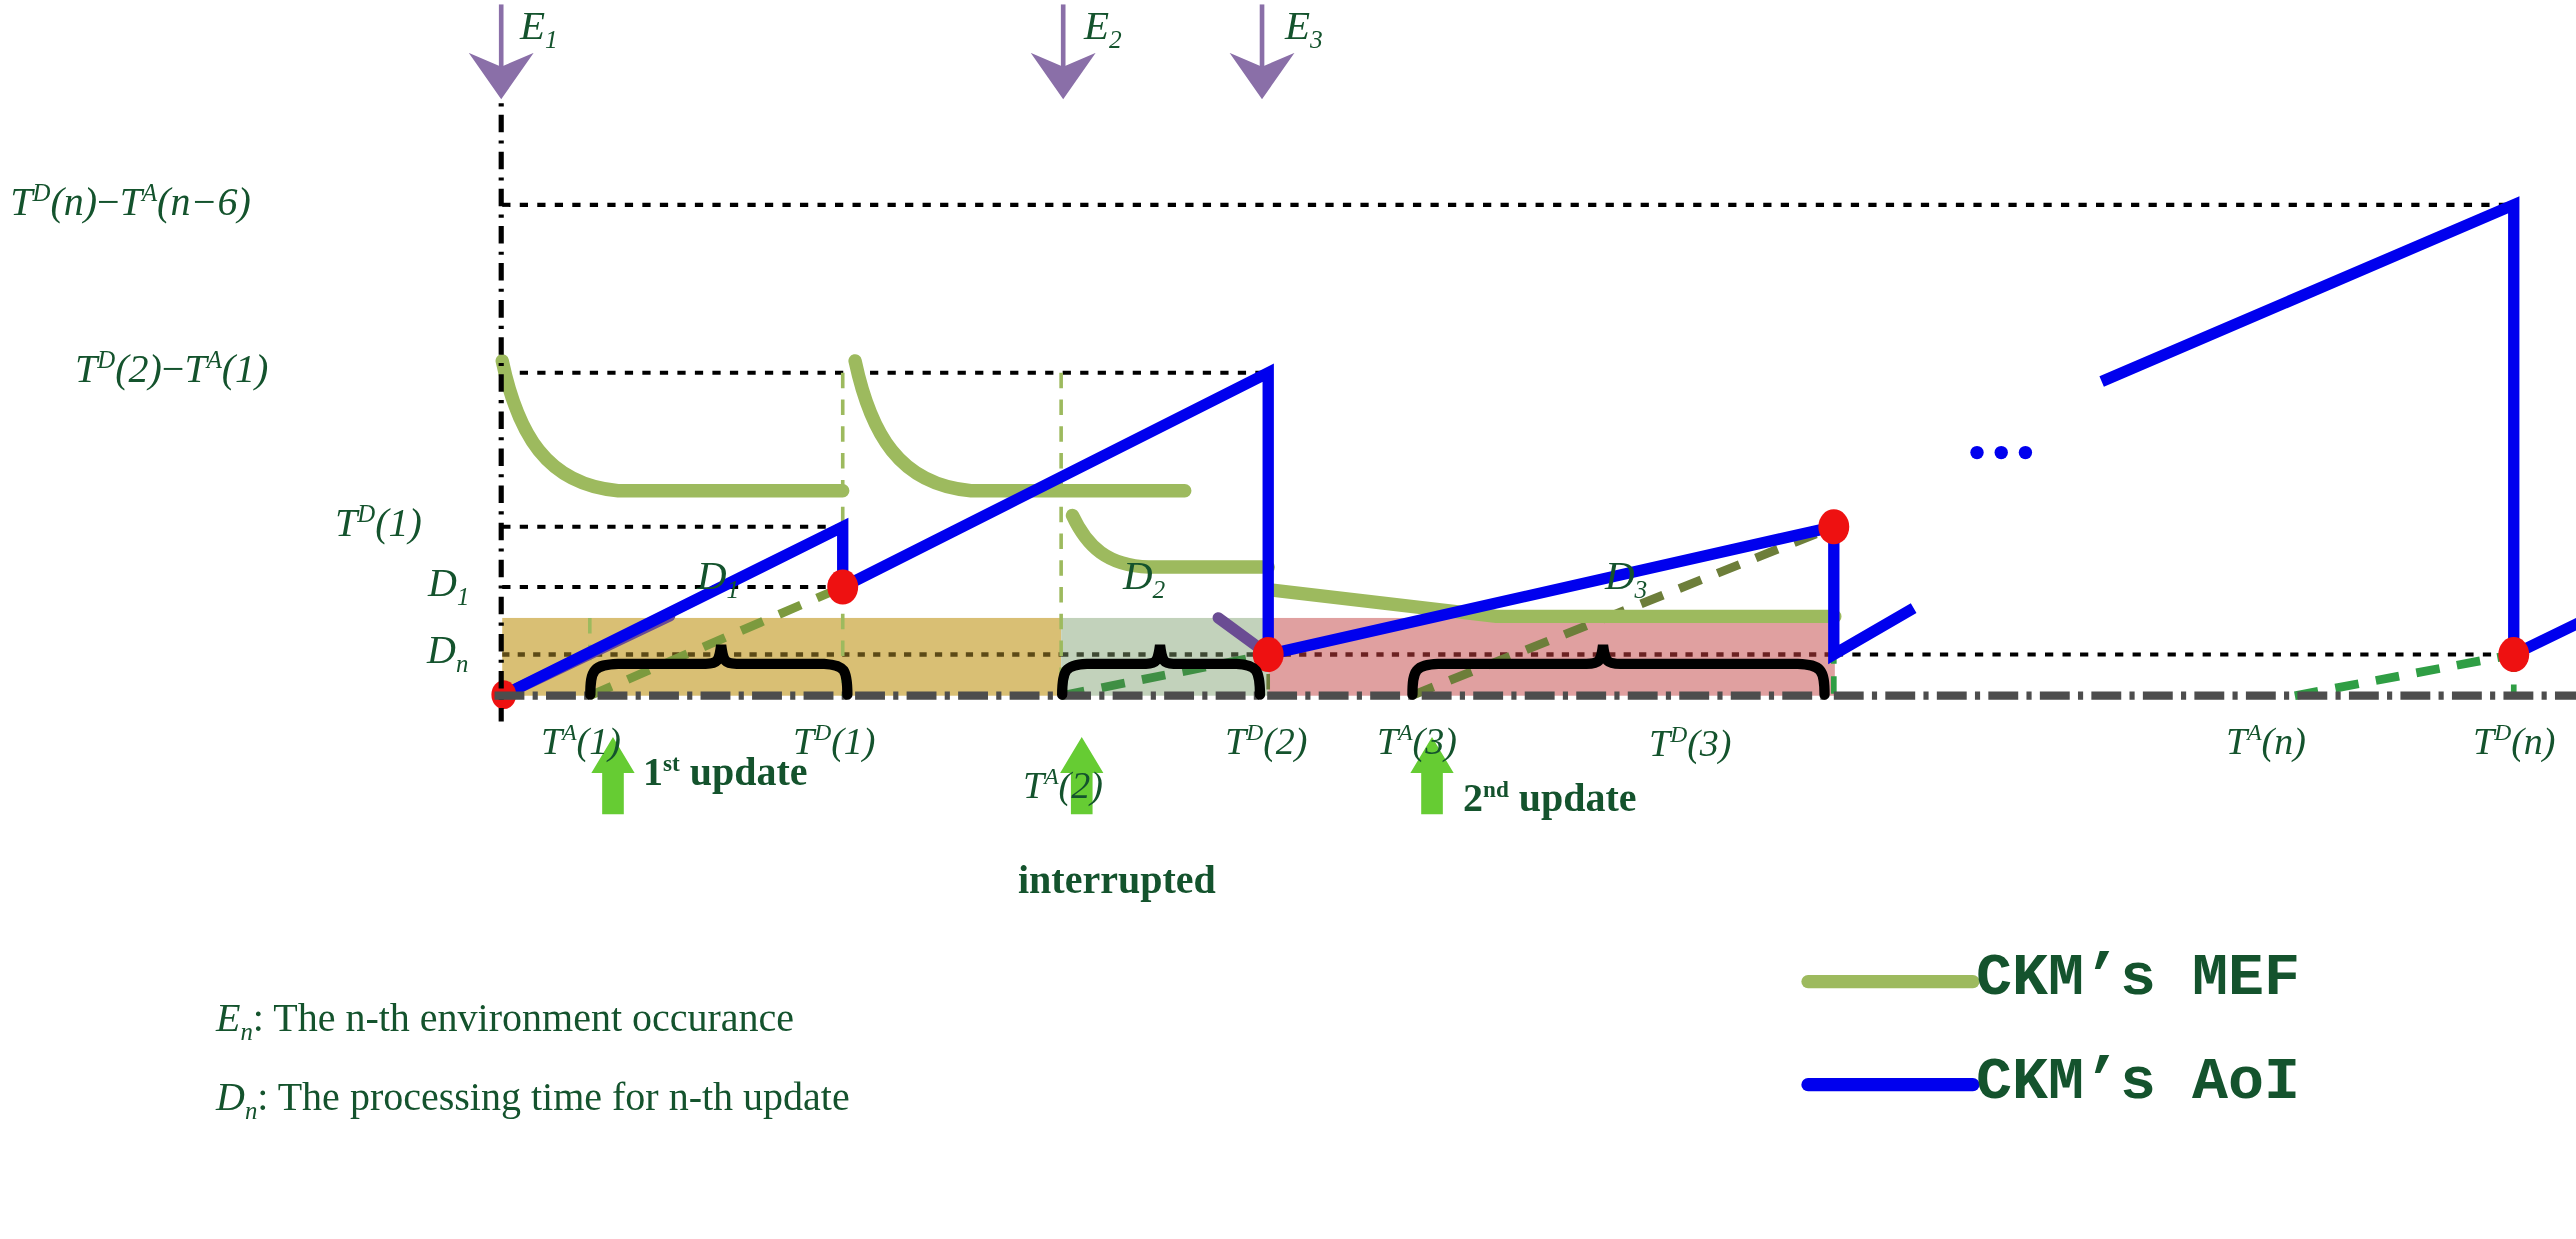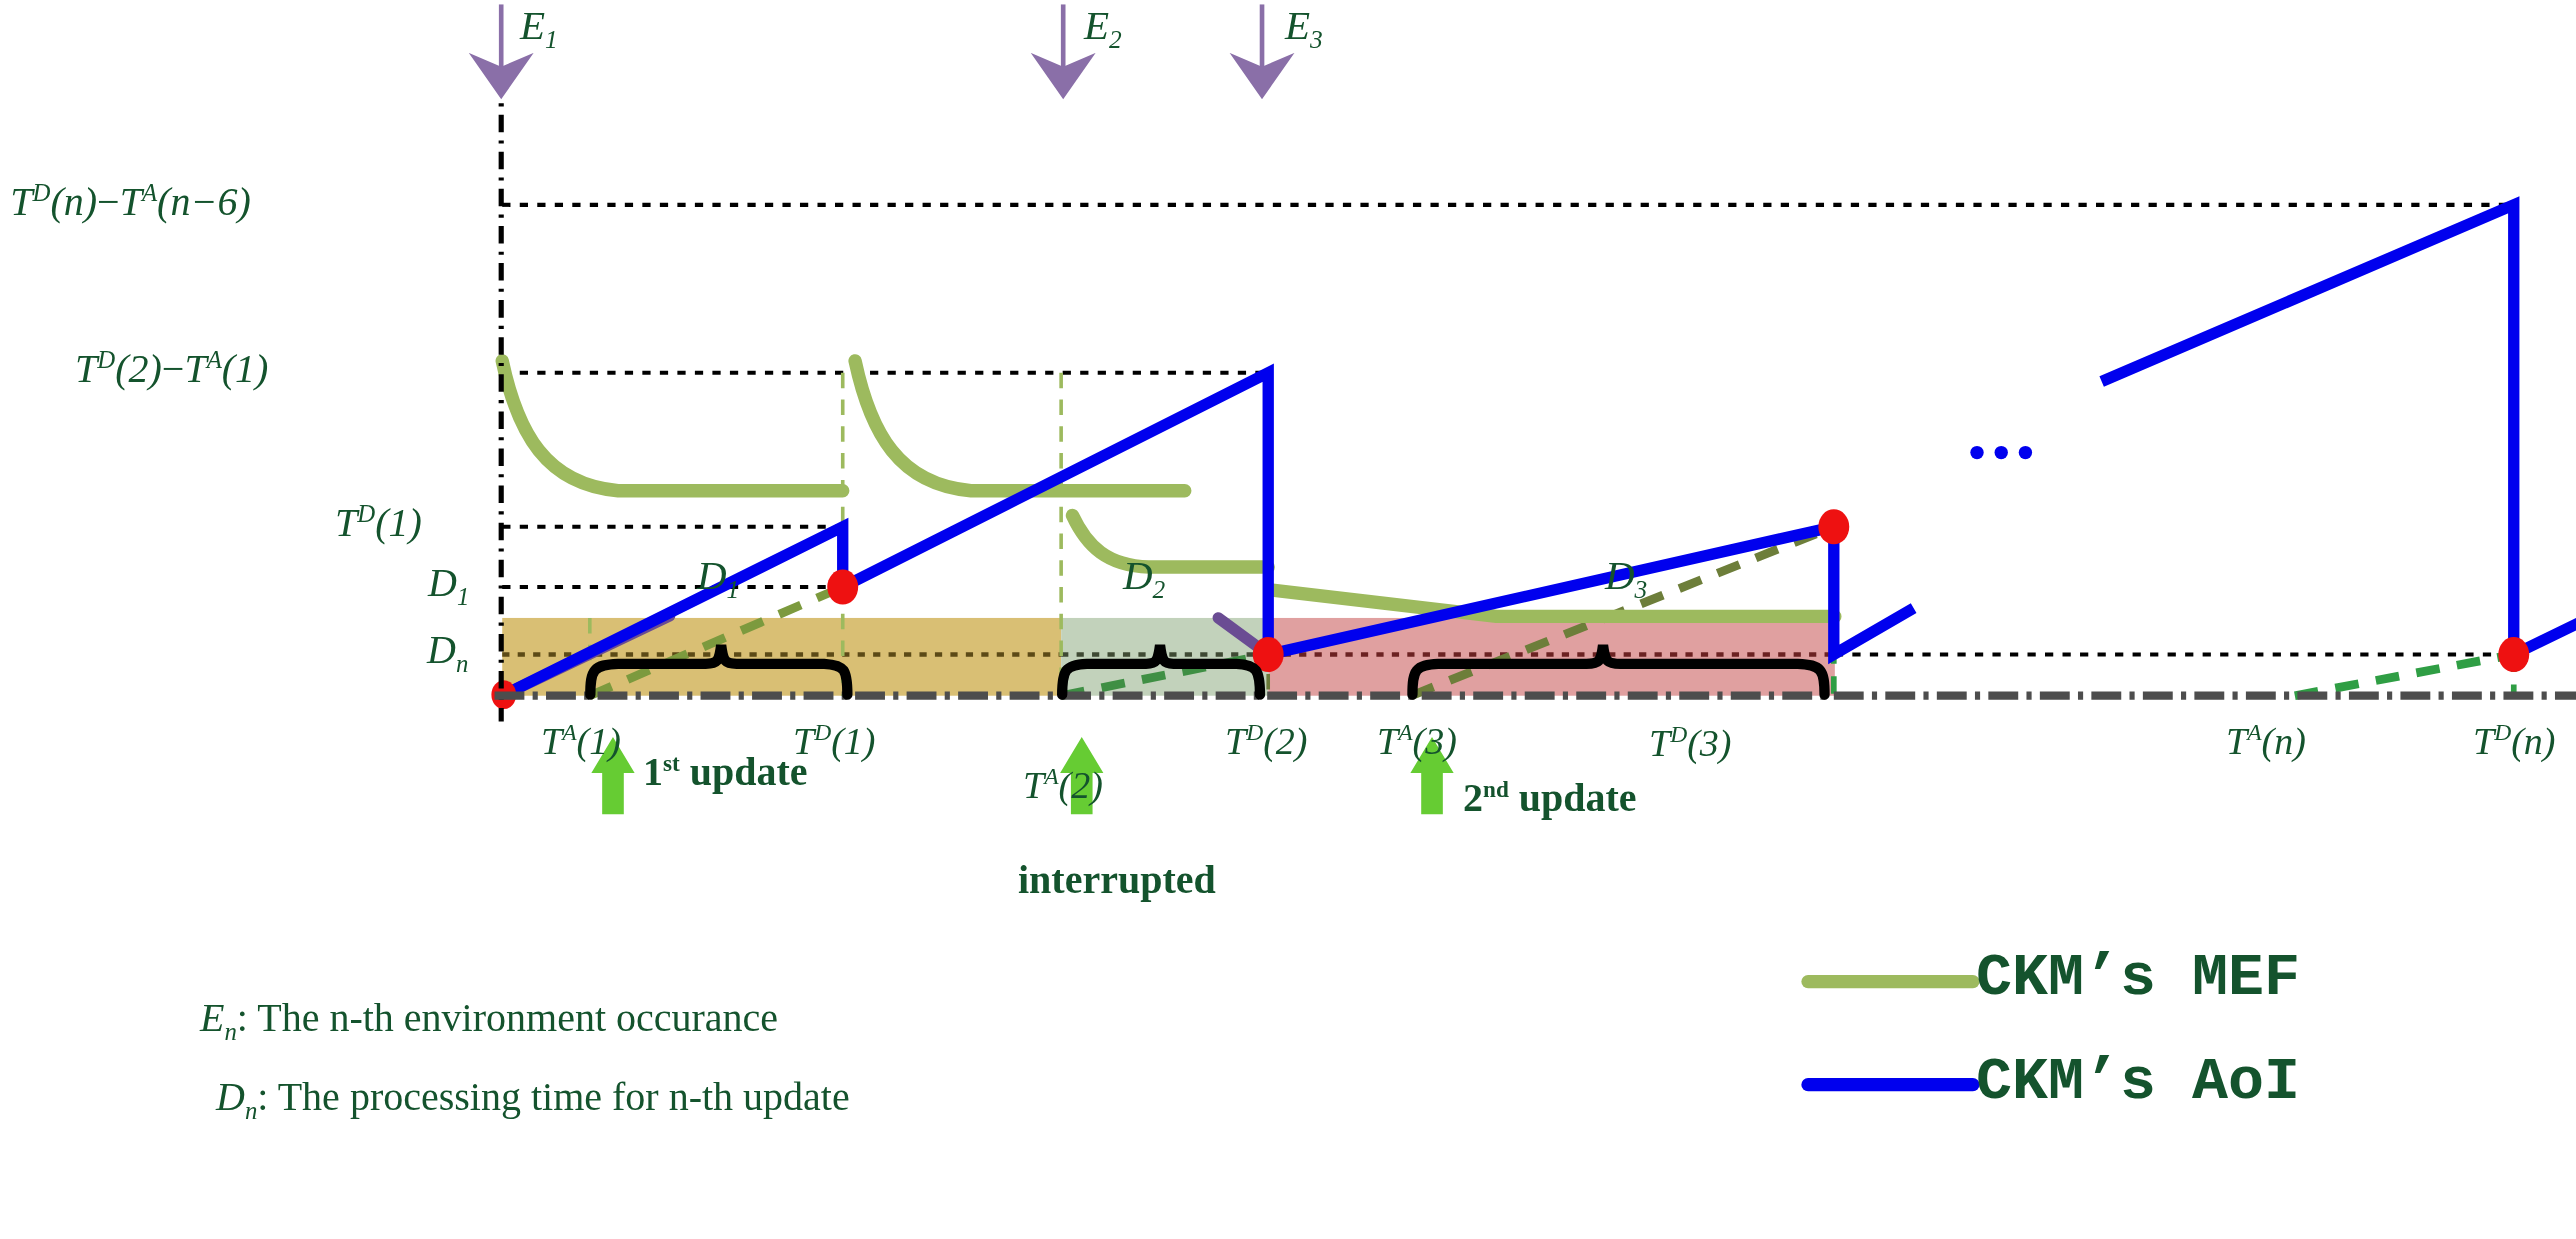--- a/index.html
+++ b/index.html
@@ -192,21 +192,21 @@
 <div class="mlab note" style="left:643px;top:752px;">
   <span>1</span><span class="supn">st</span><span>&nbsp;update</span>
 </div>
 <div class="mlab note" style="left:1018px;top:860px;">
   <span>interrupted</span>
 </div>
 <div class="mlab note" style="left:1463px;top:778px;">
   <span>2</span><span class="supn">nd</span><span>&nbsp;update</span>
 </div>
 
-<div class="mlab deftxt" style="left:200px;top:998px;font-family:Liberation Serif, serif;">
+<div class="mlab deftxt" style="left:216px;top:998px;font-family:Liberation Serif, serif;">
   <span class="it">E</span><span class="sub">n</span><span>: The n-th environment occurance</span>
 </div>
 <div class="mlab deftxt" style="left:216px;top:1077px;">
   <span class="it">D</span><span class="sub">n</span><span>: The processing time for n-th update</span>
 </div>
 
 <div class="mlab legtxt" style="left:1976px;top:948px;">CKM’s MEF</div>
 <div class="mlab legtxt" style="left:1976px;top:1052px;">CKM’s AoI</div>
 
 </div>

